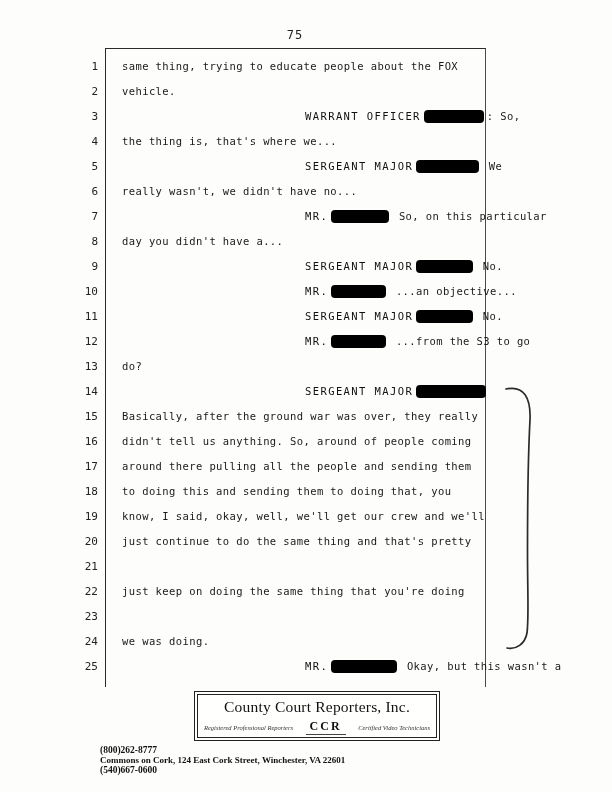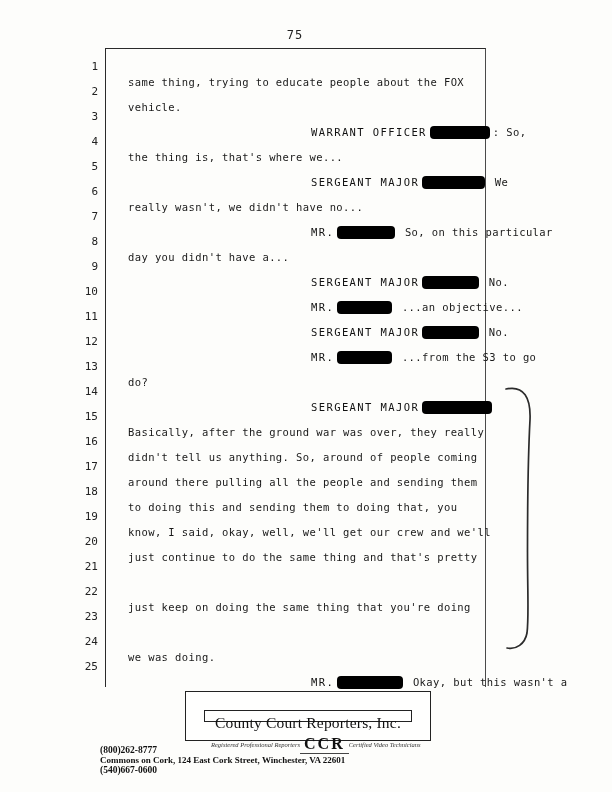--- a/index.html
+++ b/index.html
@@ -24,55 +24,55 @@
     position:absolute;left:0;top:54px;width:612px;
   }
   .line{
     position:relative;height:25px;line-height:25px;white-space:nowrap;
   }
   .num{
     position:absolute;left:70px;width:28px;text-align:right;
     font-size:11px;color:#222;letter-spacing:0;
   }
   .content{
-    position:absolute;left:128px;
-    font-size:10.5px;letter-spacing:0.4px;color:#191919;margin-top:16px;
+    position:absolute;left:122px;
+    font-size:10.5px;letter-spacing:0.4px;color:#191919;
   }
   .tab{display:inline-block;width:143px;}
   .speaker{font-weight:400;letter-spacing:1.4px;color:#111;padding-left:40px;}
   .redact{
     display:inline-block;height:13px;background:#000;border-radius:4px;
     vertical-align:text-bottom;margin:0 3px -1px 3px;
   }
   
   .bracket{position:absolute;left:500px;top:384px;width:42px;height:272px;}
   
   .footer-box{
-    position:absolute;left:185px;top:691px;width:246px;height:50px;
-    border:1px solid #222;background:#fffffe;padding:18px;box-sizing:border-box;
+    position:absolute;left:194px;top:691px;width:246px;height:50px;
+    border:1px solid #222;background:#fffffe;padding:2px;box-sizing:border-box;
   }
   .footer-box-inner{
     width:100%;height:100%;border:1px solid #222;box-sizing:border-box;
     display:flex;flex-direction:column;align-items:stretch;
     font-family:"Liberation Serif", serif;
   }
   .company-name{
     text-align:center;font-size:15.5px;color:#111;padding-top:3px;
     letter-spacing:0.2px;white-space:nowrap;
   }
   .rule{height:1px;background:#222;margin:2px 7px 1px 7px;}
   .logo-row{
     flex:1;display:flex;align-items:center;justify-content:space-between;
     padding:0 6px 2px 6px;
   }
   .tagline{
     font-size:6.5px;font-style:italic;color:#333;white-space:nowrap;
   }
   .ccr{
-    font-size:16px;font-weight:700;letter-spacing:2px;color:#111;
+    font-size:12px;font-weight:700;letter-spacing:2px;color:#111;
     border-bottom:1px solid #444;padding:0 4px;
   }
   .contact-row{
     position:absolute;left:100px;top:745px;width:435px;
     display:flex;justify-content:space-between;align-items:baseline;
     font-family:"Liberation Serif", serif;font-size:9.5px;font-weight:700;color:#111;
     white-space:nowrap;
     flex-direction:column;
   }
   .contact-address{font-size:9px;font-weight:700;}

